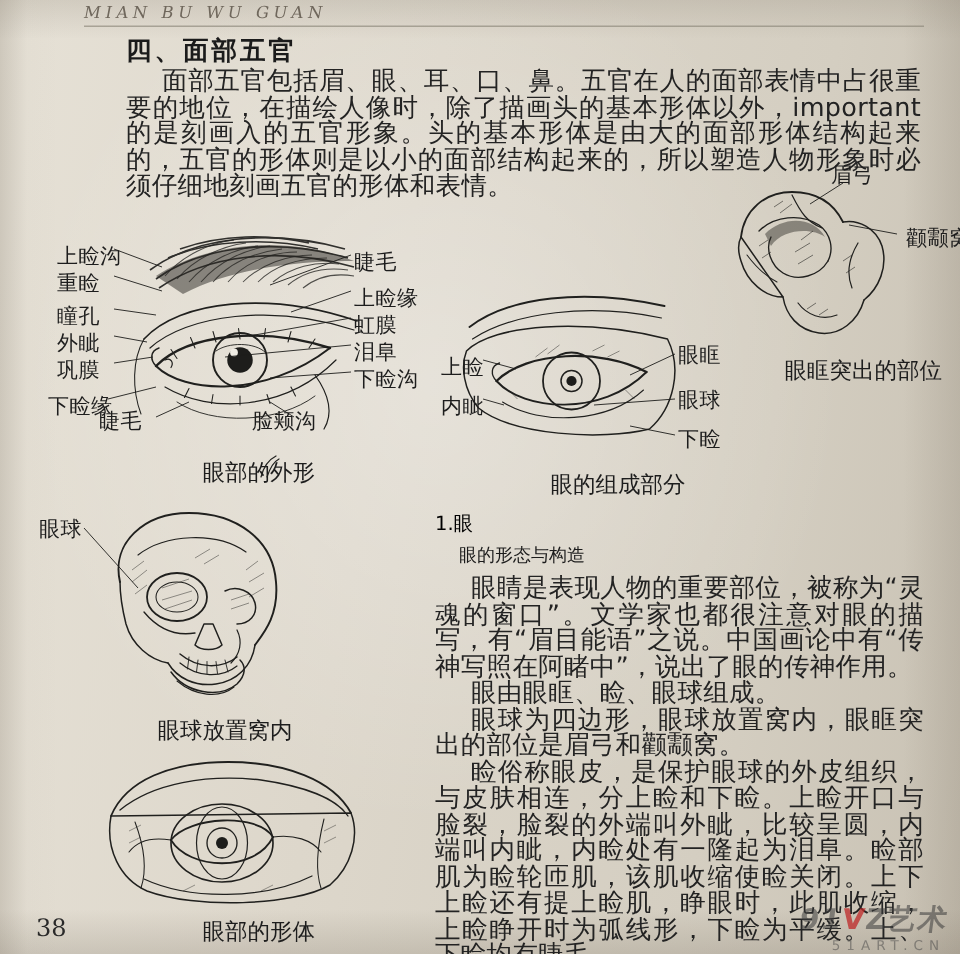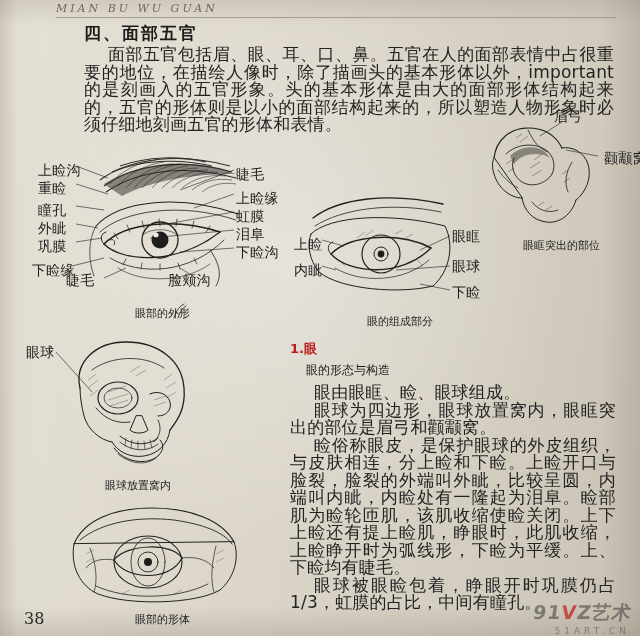--- a/index.html
+++ b/index.html
@@ -82,22 +82,22 @@
     left: 84px;
     top: 46px;
     width: 530px;
     text-indent: 24px;
   }
   .sec-head {
     position: absolute;
     left: 290px;
     top: 340px;
     font-size: 13px;
-    font-weight: bold;
-    color: #b91c1c;
+    font-weight: normal;
+    color: #000000;
     font-family: "DejaVu Sans", sans-serif;
   }
   .sub-head {
     position: absolute;
     left: 306px;
     top: 362px;
     font-size: 12px;
     color: #1b1b1b;
     font-family: "DejaVu Sans", sans-serif;
   }
@@ -107,21 +107,21 @@
     width: 326px;
   }
   .col-right p {
     margin: 0;
     text-indent: 24px;
   }
 
   
   .cap {
     position: absolute;
-    font-size: 11px;
+    font-size: 15px;
     color: #1d1d1d;
     font-family: "DejaVu Sans", sans-serif;
     white-space: nowrap;
     padding-left: 17px;
   }
 
   
   .lbl {
     position: absolute;
     font-size: 14px;
@@ -461,20 +461,21 @@
 
 <svg class="draw" style="left:168px; top:300px;" width="24" height="24" viewBox="0 0 24 24">
   <path class="ink" stroke-width="0.8" d="M6,18 C8,10 12,6 16,4"></path>
   <path class="ink" stroke-width="0.8" d="M10,18 C12,12 14,8 18,6"></path>
 </svg>
 
 <div class="sec-head">1.眼</div>
 <div class="sub-head">眼的形态与构造</div>
 
 <div class="para col-right">
+  <p>眼睛是表现人物的重要部位，被称为“灵魂的窗口”。文学家也都很注意对眼的描写，有“眉目能语”之说。中国画论中有“传神写照在阿睹中”，说出了眼的传神作用。</p>
   <p>眼由眼眶、睑、眼球组成。</p>
   <p>眼球为四边形，眼球放置窝内，眼眶突出的部位是眉弓和颧颥窝。</p>
   <p>睑俗称眼皮，是保护眼球的外皮组织，与皮肤相连，分上睑和下睑。上睑开口与脸裂，脸裂的外端叫外眦，比较呈圆，内端叫内眦，内睑处有一隆起为泪阜。睑部肌为睑轮匝肌，该肌收缩使睑关闭。上下上睑还有提上睑肌，睁眼时，此肌收缩，上睑睁开时为弧线形，下睑为平缓。上、下睑均有睫毛。</p>
   <p>眼球被眼睑包着，睁眼开时巩膜仍占1/3，虹膜的占比，中间有瞳孔。</p>
 </div>
 
 <div class="folio">38</div>
 <div class="wm">
   <span>91</span><span class="v">V</span><span>Z艺术</span>
 </div>

